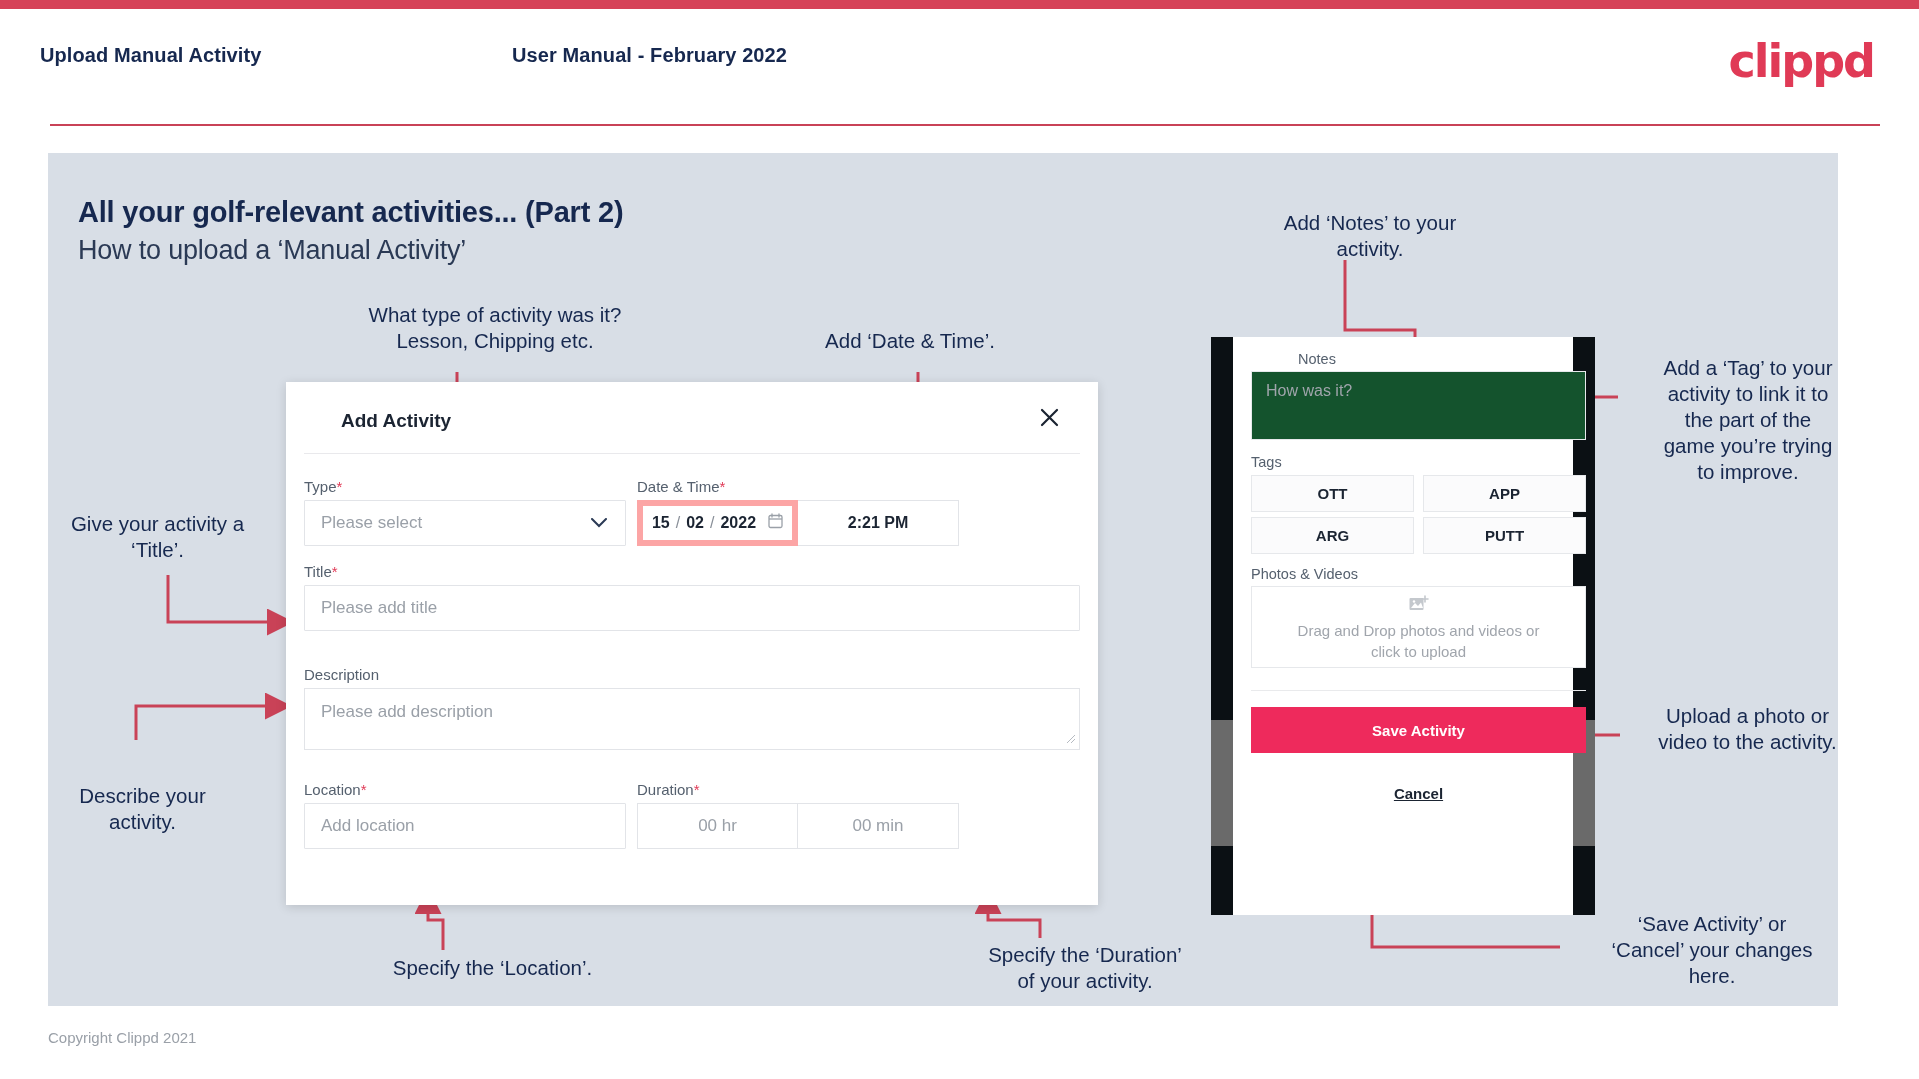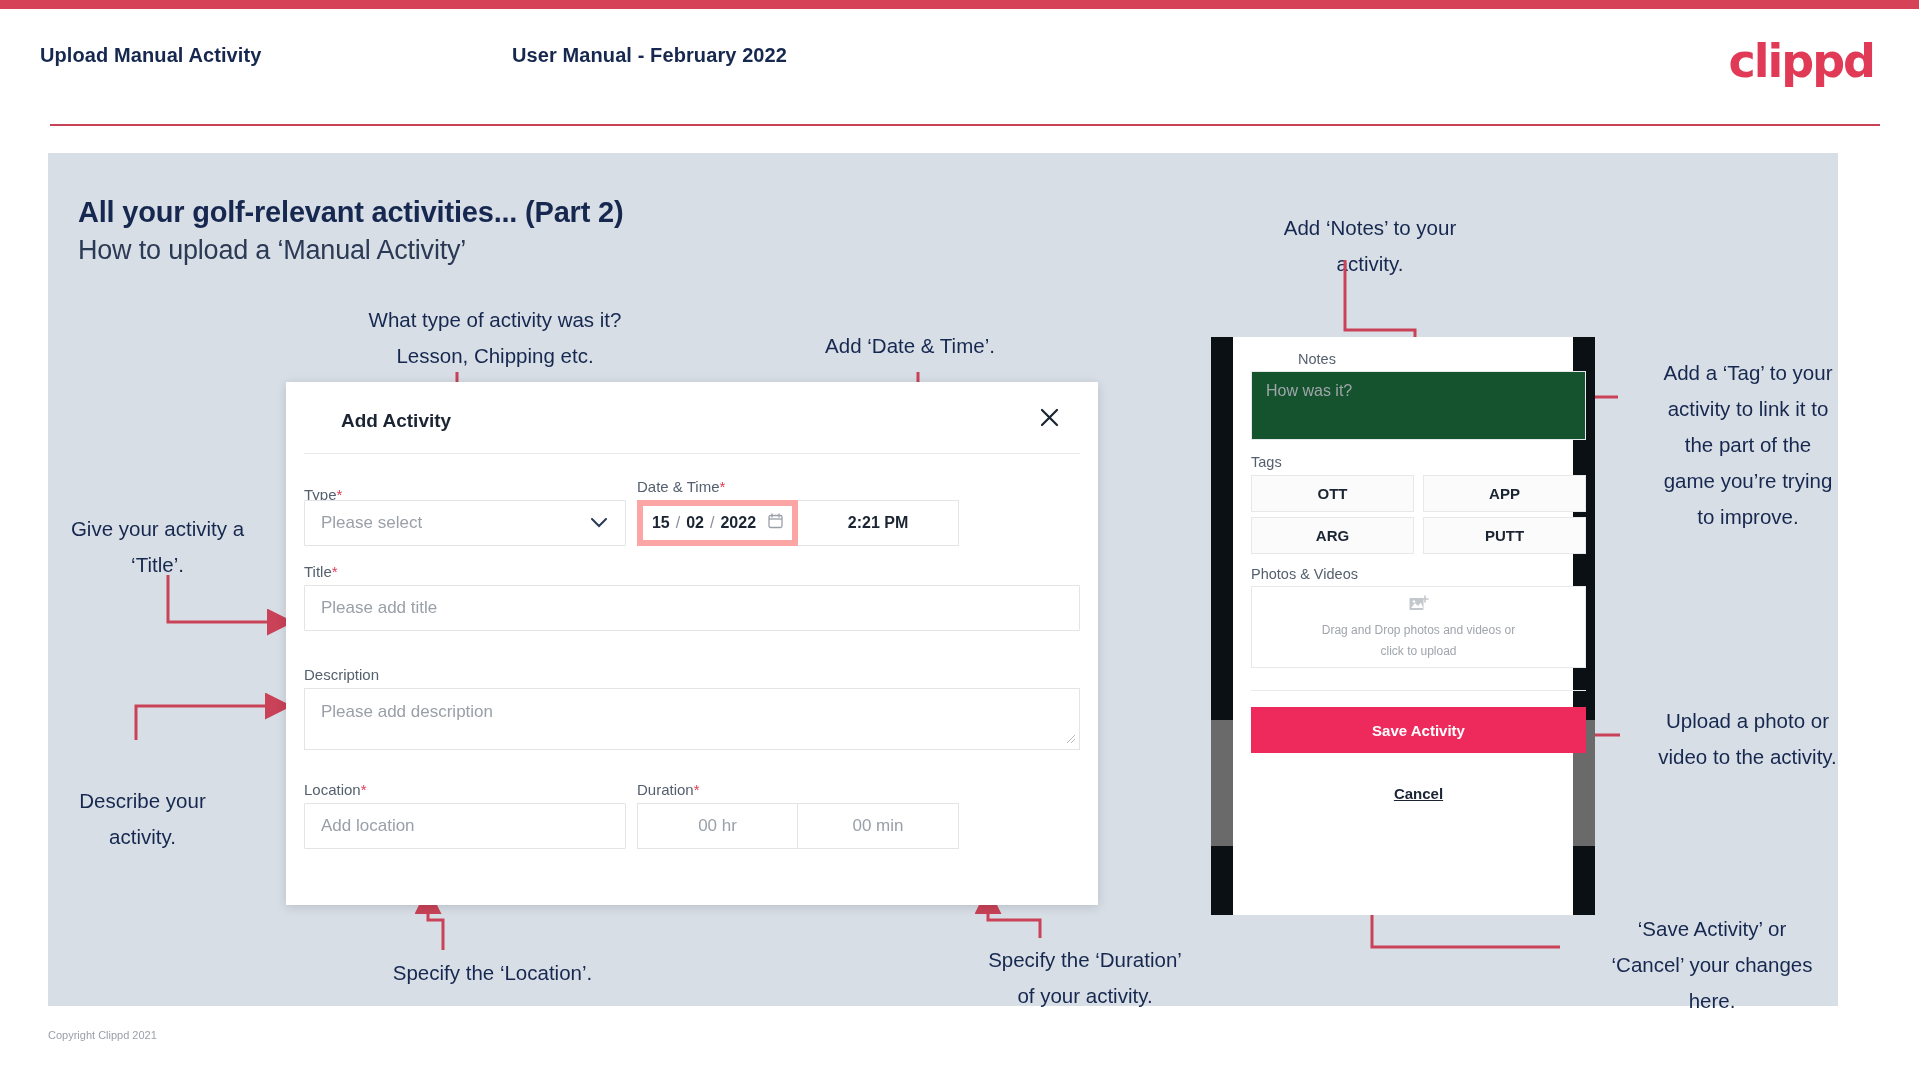--- a/index.html
+++ b/index.html
@@ -46,21 +46,21 @@
     position: absolute; left: 78px; top: 196px;
     font-size: 29px; font-weight: 700; color: #16284F; letter-spacing: -.2px;
   }
   .slide-sub {
     position: absolute; left: 78px; top: 235px;
     font-size: 27px; font-weight: 400; color: #2B3A55; letter-spacing: -.2px;
   }
 
   
   .anno {
-    position: absolute; color: #16284F; font-size: 20.5px; line-height: 36px;
+    position: absolute; color: #16284F; font-size: 20.5px; line-height: 26px;
     text-align: center; font-weight: 400; white-space: pre-line;
   }
 
   
   .arrows { position: absolute; left: 0; top: 0; width: 1919px; height: 1079px; pointer-events: none; }
 
   
   .modal {
     position: absolute; left: 286px; top: 382px; width: 812px; height: 523px;
     background: #ffffff; box-shadow: 0 2px 10px rgba(0,0,0,.14); text-align: center;
@@ -138,37 +138,37 @@
   .tag {
     position:absolute; border:1px solid #E6E8EB; background:#FBFBFC;
     display:flex; align-items:center; justify-content:center;
     font-size:15px; font-weight:700; color:#1B2432; height:37px; width:163px;
   }
   .drop {
     position:absolute; left:18px; top:198px; width:335px; height:90px;
     border:1px solid #E6E8EB; background:#fff;
     display:flex; flex-direction:column; align-items:center; justify-content:center; gap:6px;
   }
-  .drop-txt { color:#A0A5AC; font-size:12px; text-align:center; line-height:15px; }
+  .drop-txt { color:#A0A5AC; font-size:15px; text-align:center; line-height:15px; }
   .p-rule { position:absolute; left:18px; top:308px; width:335px; height:1px; background:#E9EAEC; }
   .save-btn {
     position:absolute; left:18px; top:325px; width:335px; height:46px;
     background:#EE2A5C; color:#fff; font-size:15px; font-weight:700;
     display:flex; align-items:center; justify-content:center; cursor:pointer;
   }
   .cancel-btn {
     position:absolute; left:18px; top:395px; width:335px; height:32px;
     color:#1B2432; font-size:15px; font-weight:700;
     display:flex; align-items:center; justify-content:center; cursor:pointer;
   }
 
   
   .footer {
     position:absolute; left:48px; top:1029px;
-    font-size:11px; color:#9AA0A8;
+    font-size:15px; color:#9AA0A8;
   }
 </style>
 </head>
 <body>
 
 <div id="root">
 
   <div class="top-bar"></div>
 
   <div class="hdr-left">Upload Manual Activity</div>
@@ -244,21 +244,21 @@
 
   <div class="modal">
     <div class="modal-title">Add Activity</div>
     <div class="modal-close">
       <svg width="19" height="19" viewBox="0 0 19 19" aria-hidden="true">
         <path d="M2,2 L17,17 M17,2 L2,17" stroke="#1B2432" stroke-width="2.2" fill="none" stroke-linecap="round"></path>
       </svg>
     </div>
     <div class="modal-rule"></div>
 
-    <div class="f-label" style="left:18px; top:96px;margin-top:8px;">
+    <div class="f-label" style="left:18px; top:96px;">
       <span>Type</span><span class="req">*</span>
     </div>
     <div class="f-box" style="left:18px; top:118px; width:322px; height:46px;">
       <span class="f-ph">Please select</span>
       <span class="chev">
         <svg width="16" height="10" viewBox="0 0 16 10">
             <path d="M1,1 L8,8 L15,1" stroke="#2B3A55" stroke-width="2" fill="none" stroke-linecap="round"></path>
           </svg>
       </span>
     </div>

